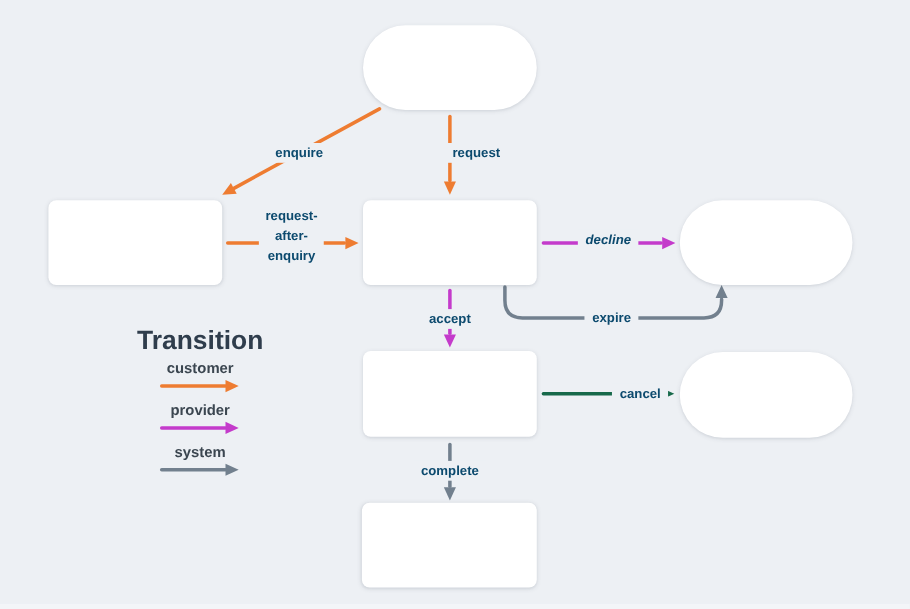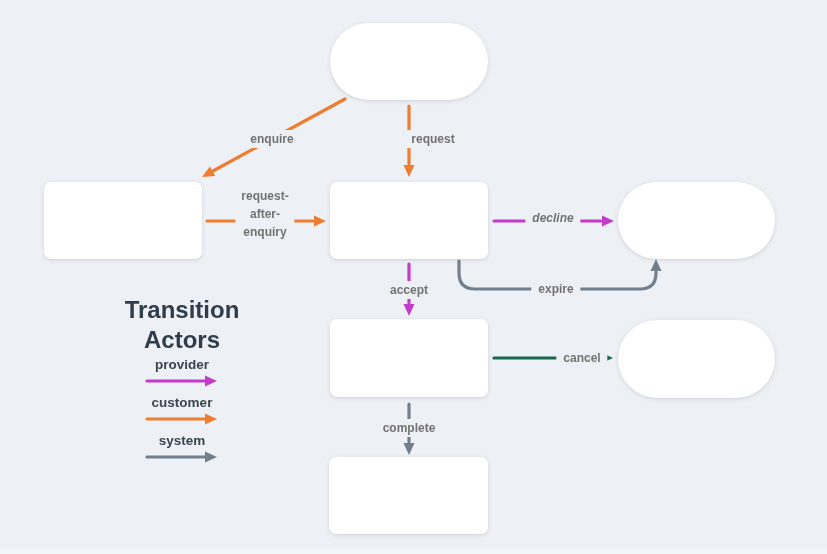--- a/index.html
+++ b/index.html
@@ -28,21 +28,21 @@
   .node.rect { border-radius: 7px; }
   .node.pill { border-radius: 39px; }
 
   .elabel {
     position: absolute;
     transform: translate(-50%, -50%);
     background: #EDF0F4;
     padding: 2px 7px;
     font-size: 12px;
     font-weight: 600;
-    color: #737373;
+    color: #0c4a6e;
     white-space: nowrap;
     text-align: center;
     line-height: 14px;
   }
   .elabel.multiline { line-height: 18px; padding: 2px 6px; }
 
   .legend {
     position: absolute;
     left: 120px; top: 295px; width: 124px;
     text-align: center;
@@ -127,34 +127,33 @@
   </div>
   <div class="elabel" style="left:553px; top:218px;font-style:italic;">decline</div>
   <div class="elabel" style="left:409px; top:290px;">accept</div>
   <div class="elabel" style="left:556px; top:289px;">expire</div>
   <div class="elabel" style="left:566px; top:358px;margin-left:16px;">cancel</div>
   <div class="elabel" style="left:409px; top:428px;">complete</div>
 
   <div class="legend">
     <div class="legend-title">
       <div>Transition</div>
-      <div>Actors</div>
+    </div>
+    <div class="legend-item">
+      <div class="legend-label">customer</div>
+      <svg class="legend-arrow" width="74" height="14" viewBox="0 0 74 14">
+        <line x1="2" y1="7" x2="60" y2="7" stroke="#EE7C31"></line>
+        <polygon points="72,7 60,1.5 60,12.5" fill="#EE7C31"></polygon>
+      </svg>
     </div>
     <div class="legend-item">
       <div class="legend-label">provider</div>
       <svg class="legend-arrow" width="74" height="14" viewBox="0 0 74 14">
         <line x1="2" y1="7" x2="60" y2="7" stroke="#C43BCB"></line>
         <polygon points="72,7 60,1.5 60,12.5" fill="#C43BCB"></polygon>
-      </svg>
-    </div>
-    <div class="legend-item">
-      <div class="legend-label">customer</div>
-      <svg class="legend-arrow" width="74" height="14" viewBox="0 0 74 14">
-        <line x1="2" y1="7" x2="60" y2="7" stroke="#EE7C31"></line>
-        <polygon points="72,7 60,1.5 60,12.5" fill="#EE7C31"></polygon>
       </svg>
     </div>
     <div class="legend-item">
       <div class="legend-label">system</div>
       <svg class="legend-arrow" width="74" height="14" viewBox="0 0 74 14">
         <line x1="2" y1="7" x2="60" y2="7" stroke="#72808E"></line>
         <polygon points="72,7 60,1.5 60,12.5" fill="#72808E"></polygon>
       </svg>
     </div>
   </div>

